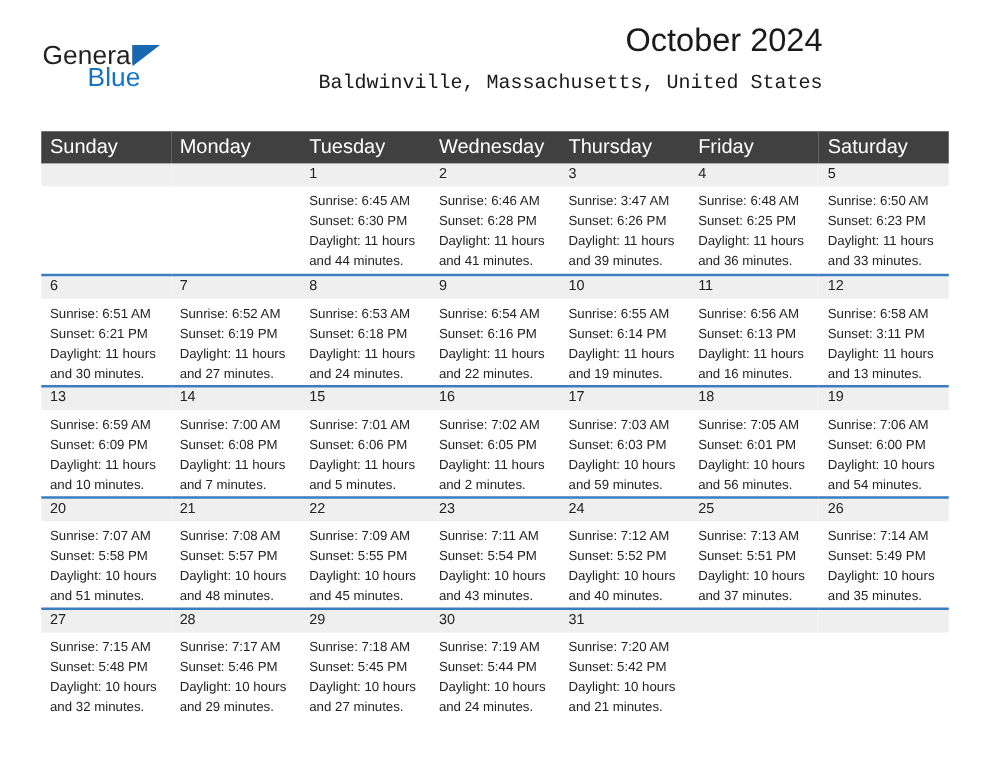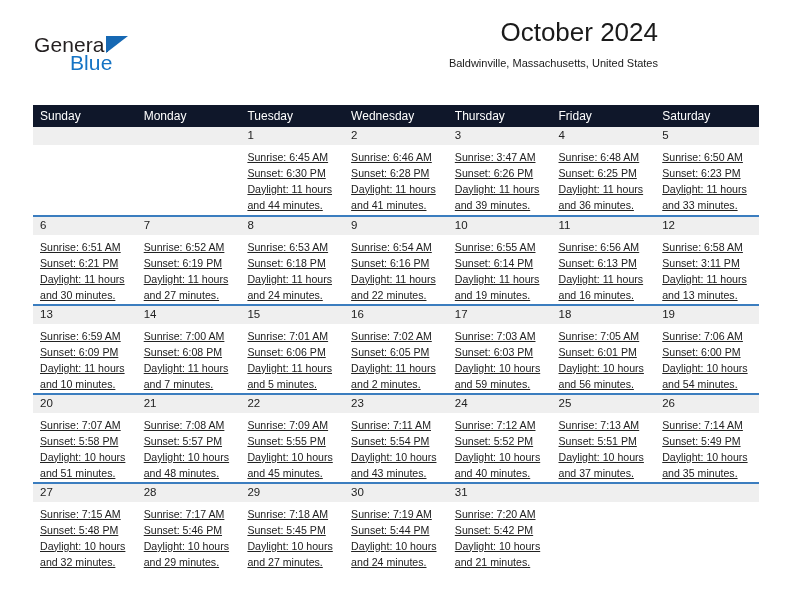--- a/index.html
+++ b/index.html
@@ -63,40 +63,41 @@
     top: 18px;
     text-align: right;
   }
   .cal-title {
     font-size: 26px;
     color: #1a1a1a;
     font-weight: normal;
     line-height: 1.15;
   }
   .cal-subtitle {
-    font-size: 11px;
+    font-size: 16px;
     color: #1a1a1a;
     margin-top: 9px;
     line-height: 1.2;
+    font-family: Liberation Mono, monospace;
   }
 
   
   .calendar {
     position: absolute;
     left: 33px;
     top: 105px;
     width: 726px;
     border-collapse: collapse;
     table-layout: fixed;
   }
 
   .calendar th {
-    background: #0f172a;
+    background: #404040;
     color: #ffffff;
-    font-size: 12px;
+    font-size: 16px;
     font-weight: normal;
     text-align: left;
     padding: 5px 0 5px 7px;
     height: 21px;
     line-height: 1;
   }
 
   .weekrow > td {
     vertical-align: top;
     padding: 0;
@@ -118,21 +119,20 @@
     font-size: 11.5px;
     color: #222222;
     line-height: 1.15;
   }
 
   .cell-body {
     padding: 5px 6px 0 7px;
     font-size: 10.6px;
     color: #222222;
     line-height: 1.50;
-    text-decoration: underline;
   }
   .cell-body div { white-space: nowrap; }
 </style>
 </head>
 <body>
 
 <div class="page">
 
   <div class="header">
 

